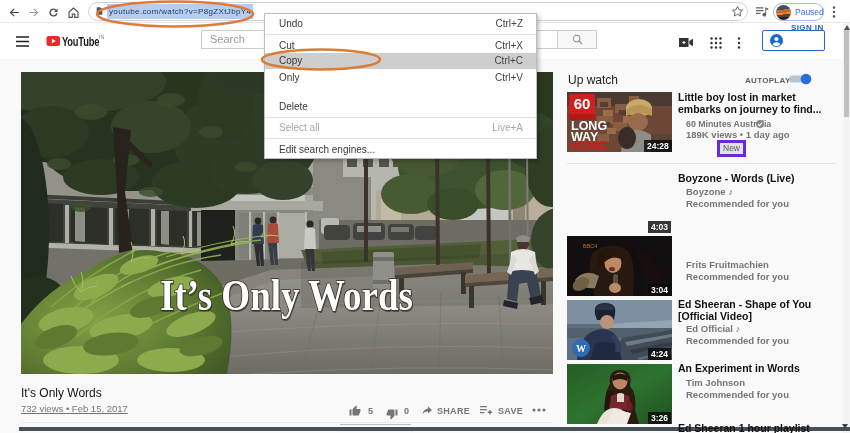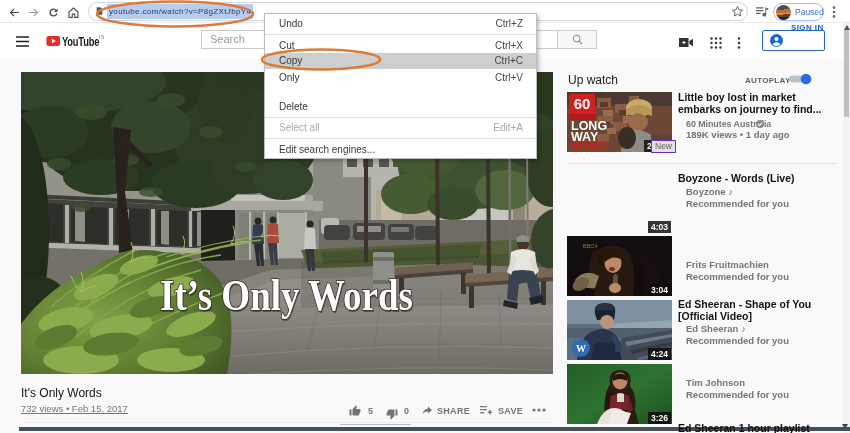--- a/index.html
+++ b/index.html
@@ -46,22 +46,22 @@
 
 #upnext { left:568px; top:73px; font-size:12px; color:#212121; }
 #autoplay { left:745px; top:75.5px; font-size:8px; font-weight:bold; color:#606060; letter-spacing:.3px; }
 .thumb { left:567px; width:105px; height:60px; overflow:hidden; }
 .stitle { left:678px; width:160px; font-size:10.5px; font-weight:bold; color:#111;
   line-height:11.5px; }
 .smeta { left:686px; font-size:9.5px; color:#757575;font-weight:bold; }
 .dur { position:absolute; right:3px; bottom:3px; background:rgba(10,10,10,.82);
   color:#fff; font-size:8.5px; font-weight:bold; padding:1px 3px; border-radius:0;
   font-family:"Liberation Sans", sans-serif;text-align:center; }
-#newbadge { left:651px; top:139.5px; background:#e2e2e2; color:#5a5a5a; font-size:8.5px;
-  padding:0.5px 3px; border:1px solid #6d28d9; }
+#newbadge { left:717px; top:139.5px; background:#e2e2e2; color:#5a5a5a; font-size:8.5px;
+  padding:0.5px 3px; border:3px solid #6d28d9; }
 #sbsep { left:567px; top:163px; width:269px; height:1px; background:#e2e2e2; }
 
 
 #sbar { left:843px; top:23px; width:7px; height:410px; background:#f3f3f3; }
 #sthumb { left:844px; top:30px; width:5px; height:87px; background:#c0c0c0; }
 
 
 #botline { left:19px; top:427px; width:831px; height:4px; background:#474f58; }
 
 
@@ -541,21 +541,21 @@
   <path d="M30 6 Q38 1 46 6 L47 10 29 10z" fill="#2a3345"></path>
   <ellipse cx="40" cy="22" rx="7" ry="7" fill="#bd9379"></ellipse>
   <path d="M10 60 Q12 32 34 29 Q52 30 52 46 L55 60z" fill="#283450"></path>
   <path d="M28 44 Q40 38 52 48 L54 60 24 60z" fill="#1f2940"></path>
   <path d="M46 34 Q56 40 54 52 L48 52 Q50 42 44 38z" fill="#31405e"></path>
   <circle cx="14" cy="48" r="9" fill="#2f6bb2"></circle>
   <text x="14" y="52" font-size="10" font-weight="bold" fill="#fff" text-anchor="middle" font-family="Liberation Serif">W</text>
 </svg></div>
 <div class="abs dur" style="left:648px;top:348px;right:auto;bottom:auto">4:24</div>
 <div class="abs stitle" style="top:299px">Ed Sheeran - Shape of You [Official Video]</div>
-<div class="abs smeta" style="top:323px">Ed Sheeran ♪</div>
+<div class="abs smeta" style="top:323px">Ed Official ♪</div>
 <div class="abs smeta" style="top:335px">Recommended for you</div>
 
 <div class="abs thumb" style="top:364px">
 <svg width="105" height="60" viewBox="0 0 105 60">
   <defs>
           <linearGradient id="g5" x1="0" y1="0" x2="1" y2="1">
             <stop offset="0" stop-color="#255e26"></stop>
             <stop offset=".5" stop-color="#2e7230"></stop>
             <stop offset="1" stop-color="#1e5220"></stop>
           </linearGradient>
@@ -565,20 +565,21 @@
   <path d="M40 26 Q36 40 38 56 L44 58 Q42 40 46 28z" fill="#23160c"></path>
   <ellipse cx="53" cy="17" rx="7.5" ry="8.5" fill="#bd8767"></ellipse>
   <path d="M46 12 Q53 7 60 12 L60 17 Q53 13 46 17z" fill="#241708"></path>
   <path d="M44 32 Q53 27 62 32 L64 46 42 46z" fill="#78242c"></path>
   <path d="M50 30 Q53 28 57 30 L57 38 50 38z" fill="#ded8cc"></path>
   <path d="M30 60 Q38 40 53 45 L60 49 48 60z" fill="#e8e4da"></path>
   <path d="M46 45 L64 49 60 60 40 60z" fill="#f0ecE4"></path>
   <path d="M60 36 Q66 38 66 46 L60 48z" fill="#6b1f27"></path>
 </svg></div>
 <div class="abs dur" style="left:648px;top:412px;right:auto;bottom:auto">3:26</div>
+<div class="abs stitle" style="top:363px">An Experiment in Words</div>
 <div class="abs smeta" style="top:377px">Tim Johnson</div>
 <div class="abs smeta" style="top:389px">Recommended for you</div>
 
 <div class="abs thumb" style="top:427px;height:6px">
 </div>
 <div class="abs stitle" style="top:423px;z-index:6">Ed Sheeran 1 hour playlist</div>
 
 <div class="abs" id="sbar"></div>
 <div class="abs" id="sthumb"></div>
 <svg class="abs" style="left:844px;top:25px;width:6px;height:5px" viewBox="0 0 6 5">
@@ -597,21 +598,21 @@
   <div class="msep" style="top:19.7px"></div>
   <div class="mi" style="top:25.8px">Cut</div>
       <div class="ms" style="top:25.8px">Ctrl+X</div>
   <div class="mi" style="top:40.6px">Copy</div>
       <div class="ms" style="top:40.6px">Ctrl+C</div>
   <div class="mi" style="top:57.9px">Only</div>
       <div class="ms" style="top:57.9px">Ctrl+V</div>
   <div class="mi" style="top:86.7px">Delete</div>
   <div class="msep" style="top:102.8px"></div>
   <div class="mi dis" style="top:107.8px">Select all</div>
-      <div class="ms dis" style="top:107.8px">Edit+A</div>
+      <div class="ms dis" style="top:107.8px">Live+A</div>
   <div class="msep" style="top:124.2px"></div>
   <div class="mi" style="top:130.3px">Edit search engines...</div>
 </div>
 
 <svg class="abs" style="left:93px;top:0;width:164px;height:30px" viewBox="0 0 164 30">
       <ellipse cx="82" cy="14" rx="78" ry="12.5" fill="none" stroke="#e0793a" stroke-width="2.6"></ellipse>
     </svg>
 <svg class="abs" style="left:259px;top:48px;width:124px;height:23px" viewBox="0 0 124 23">
       <ellipse cx="62" cy="11.5" rx="59" ry="10" fill="none" stroke="#db7c35" stroke-width="2.6"></ellipse>
     </svg>

